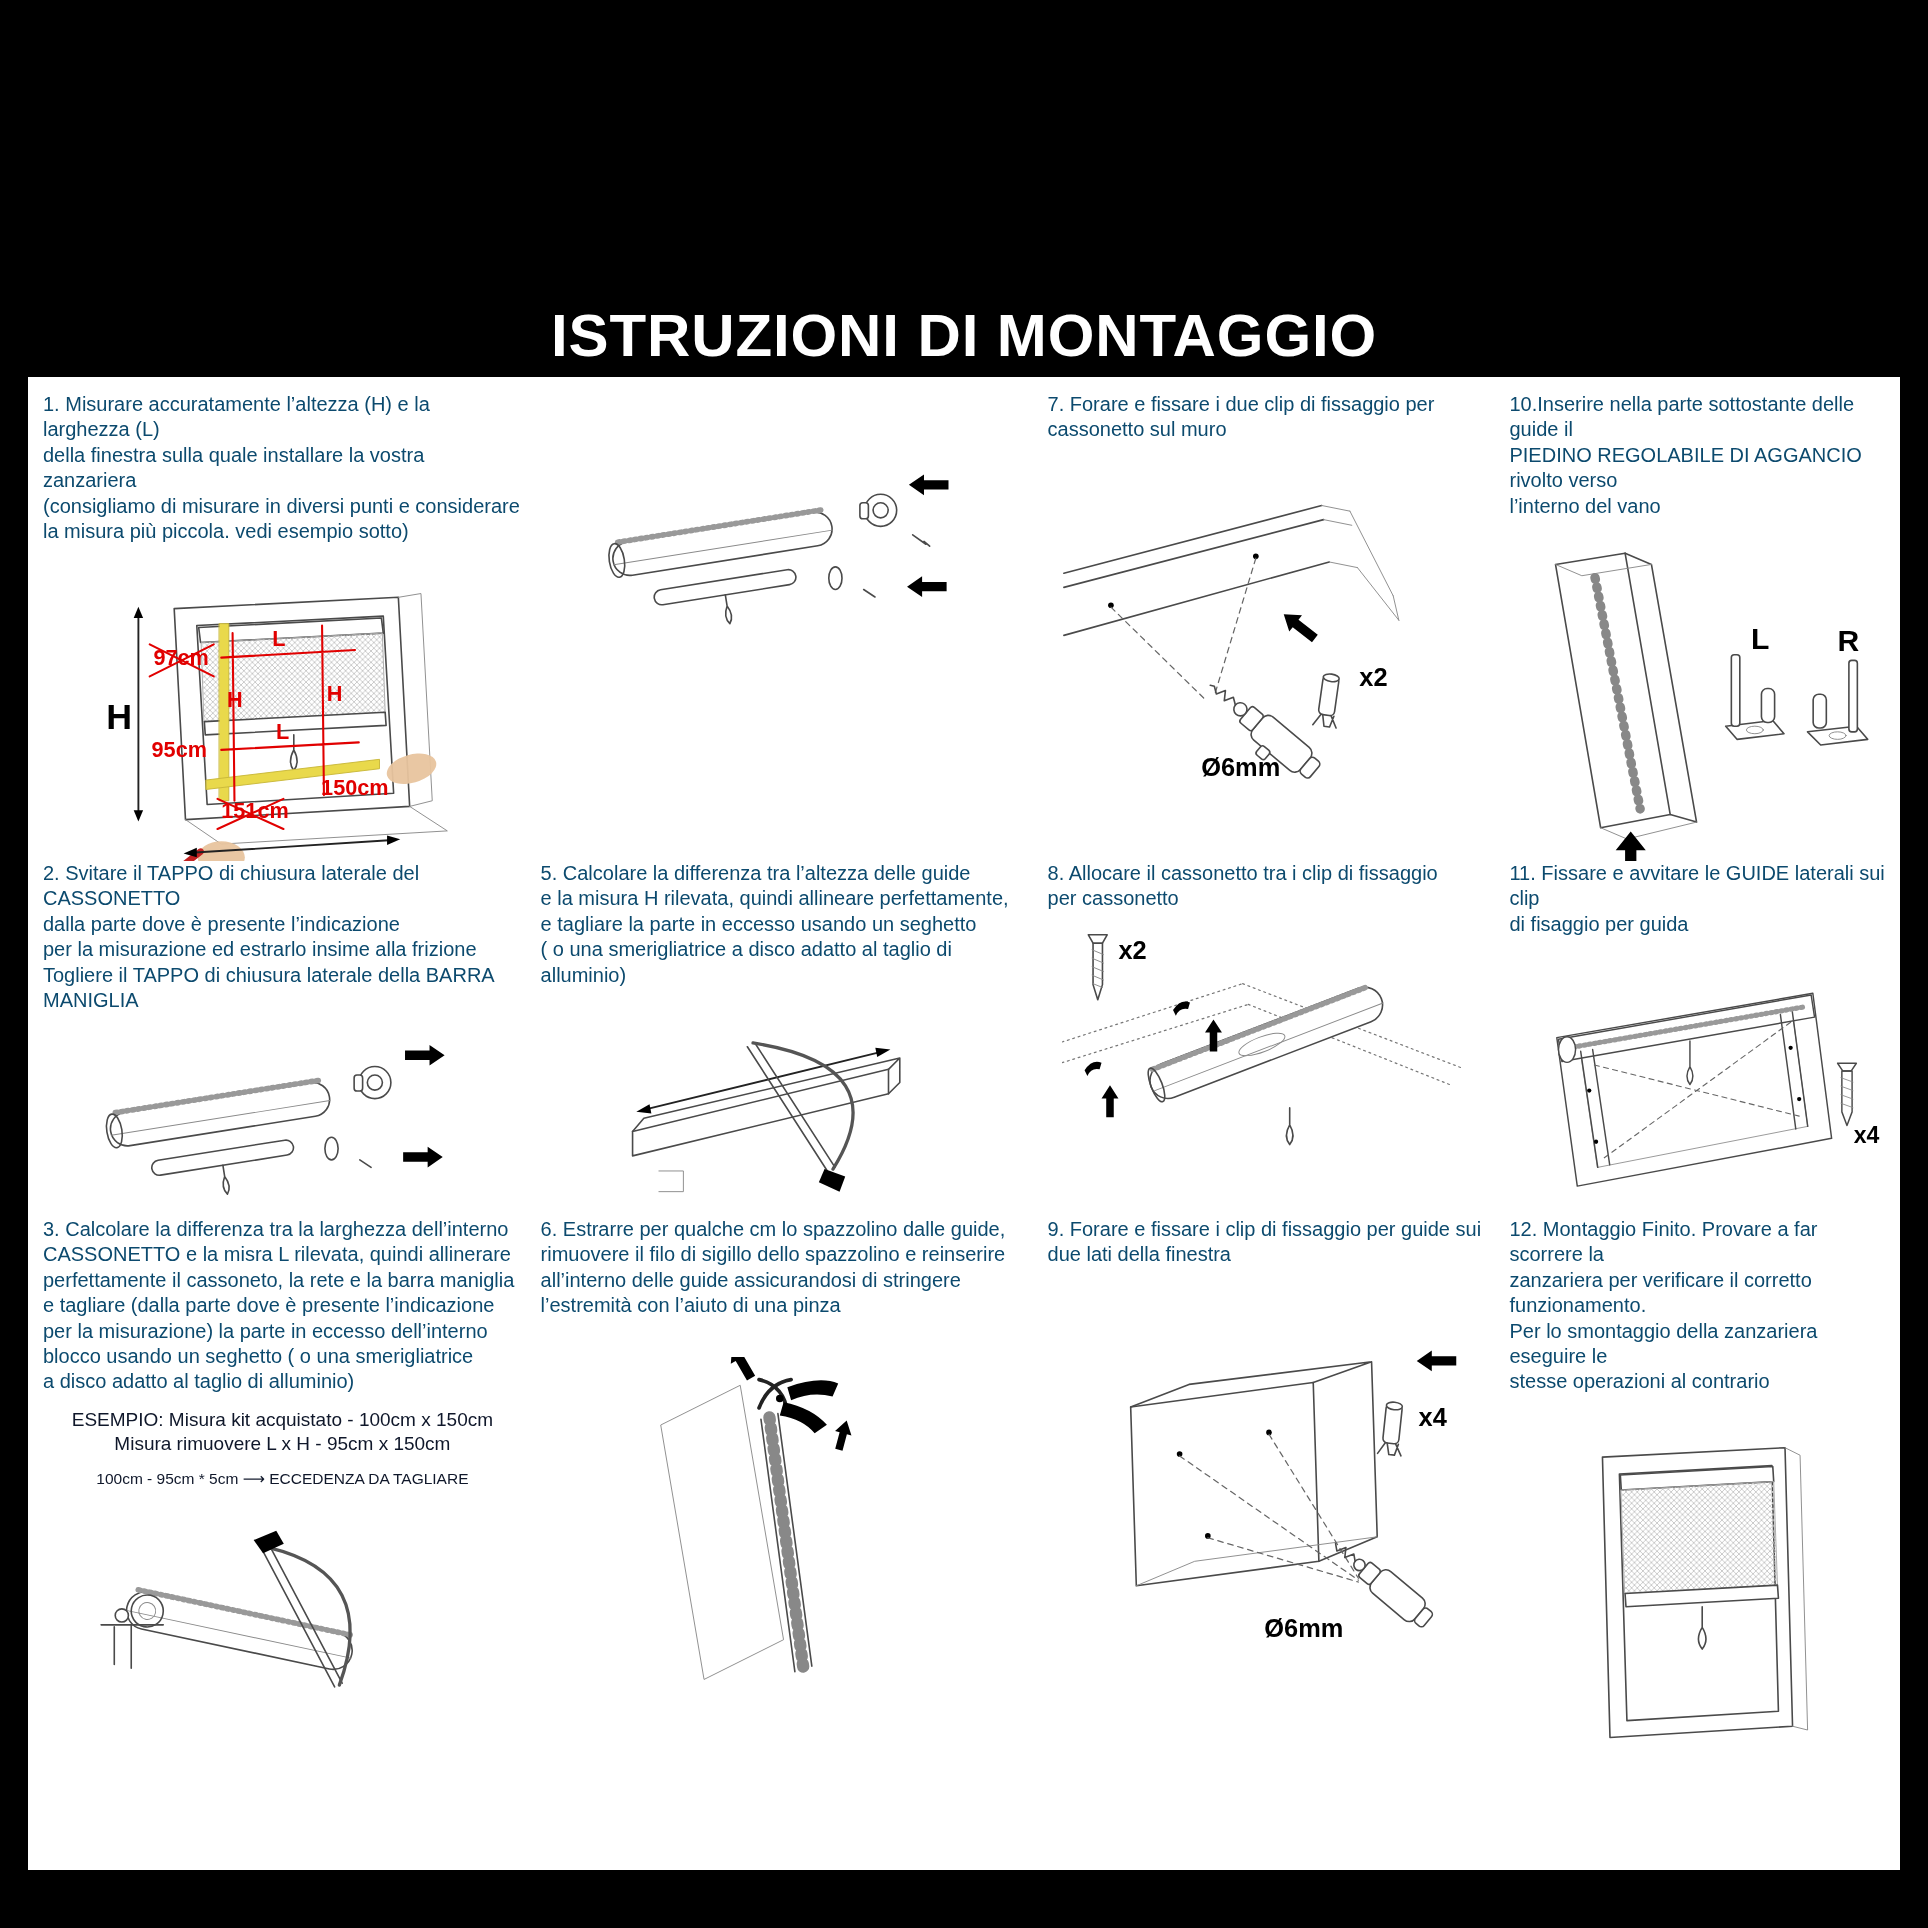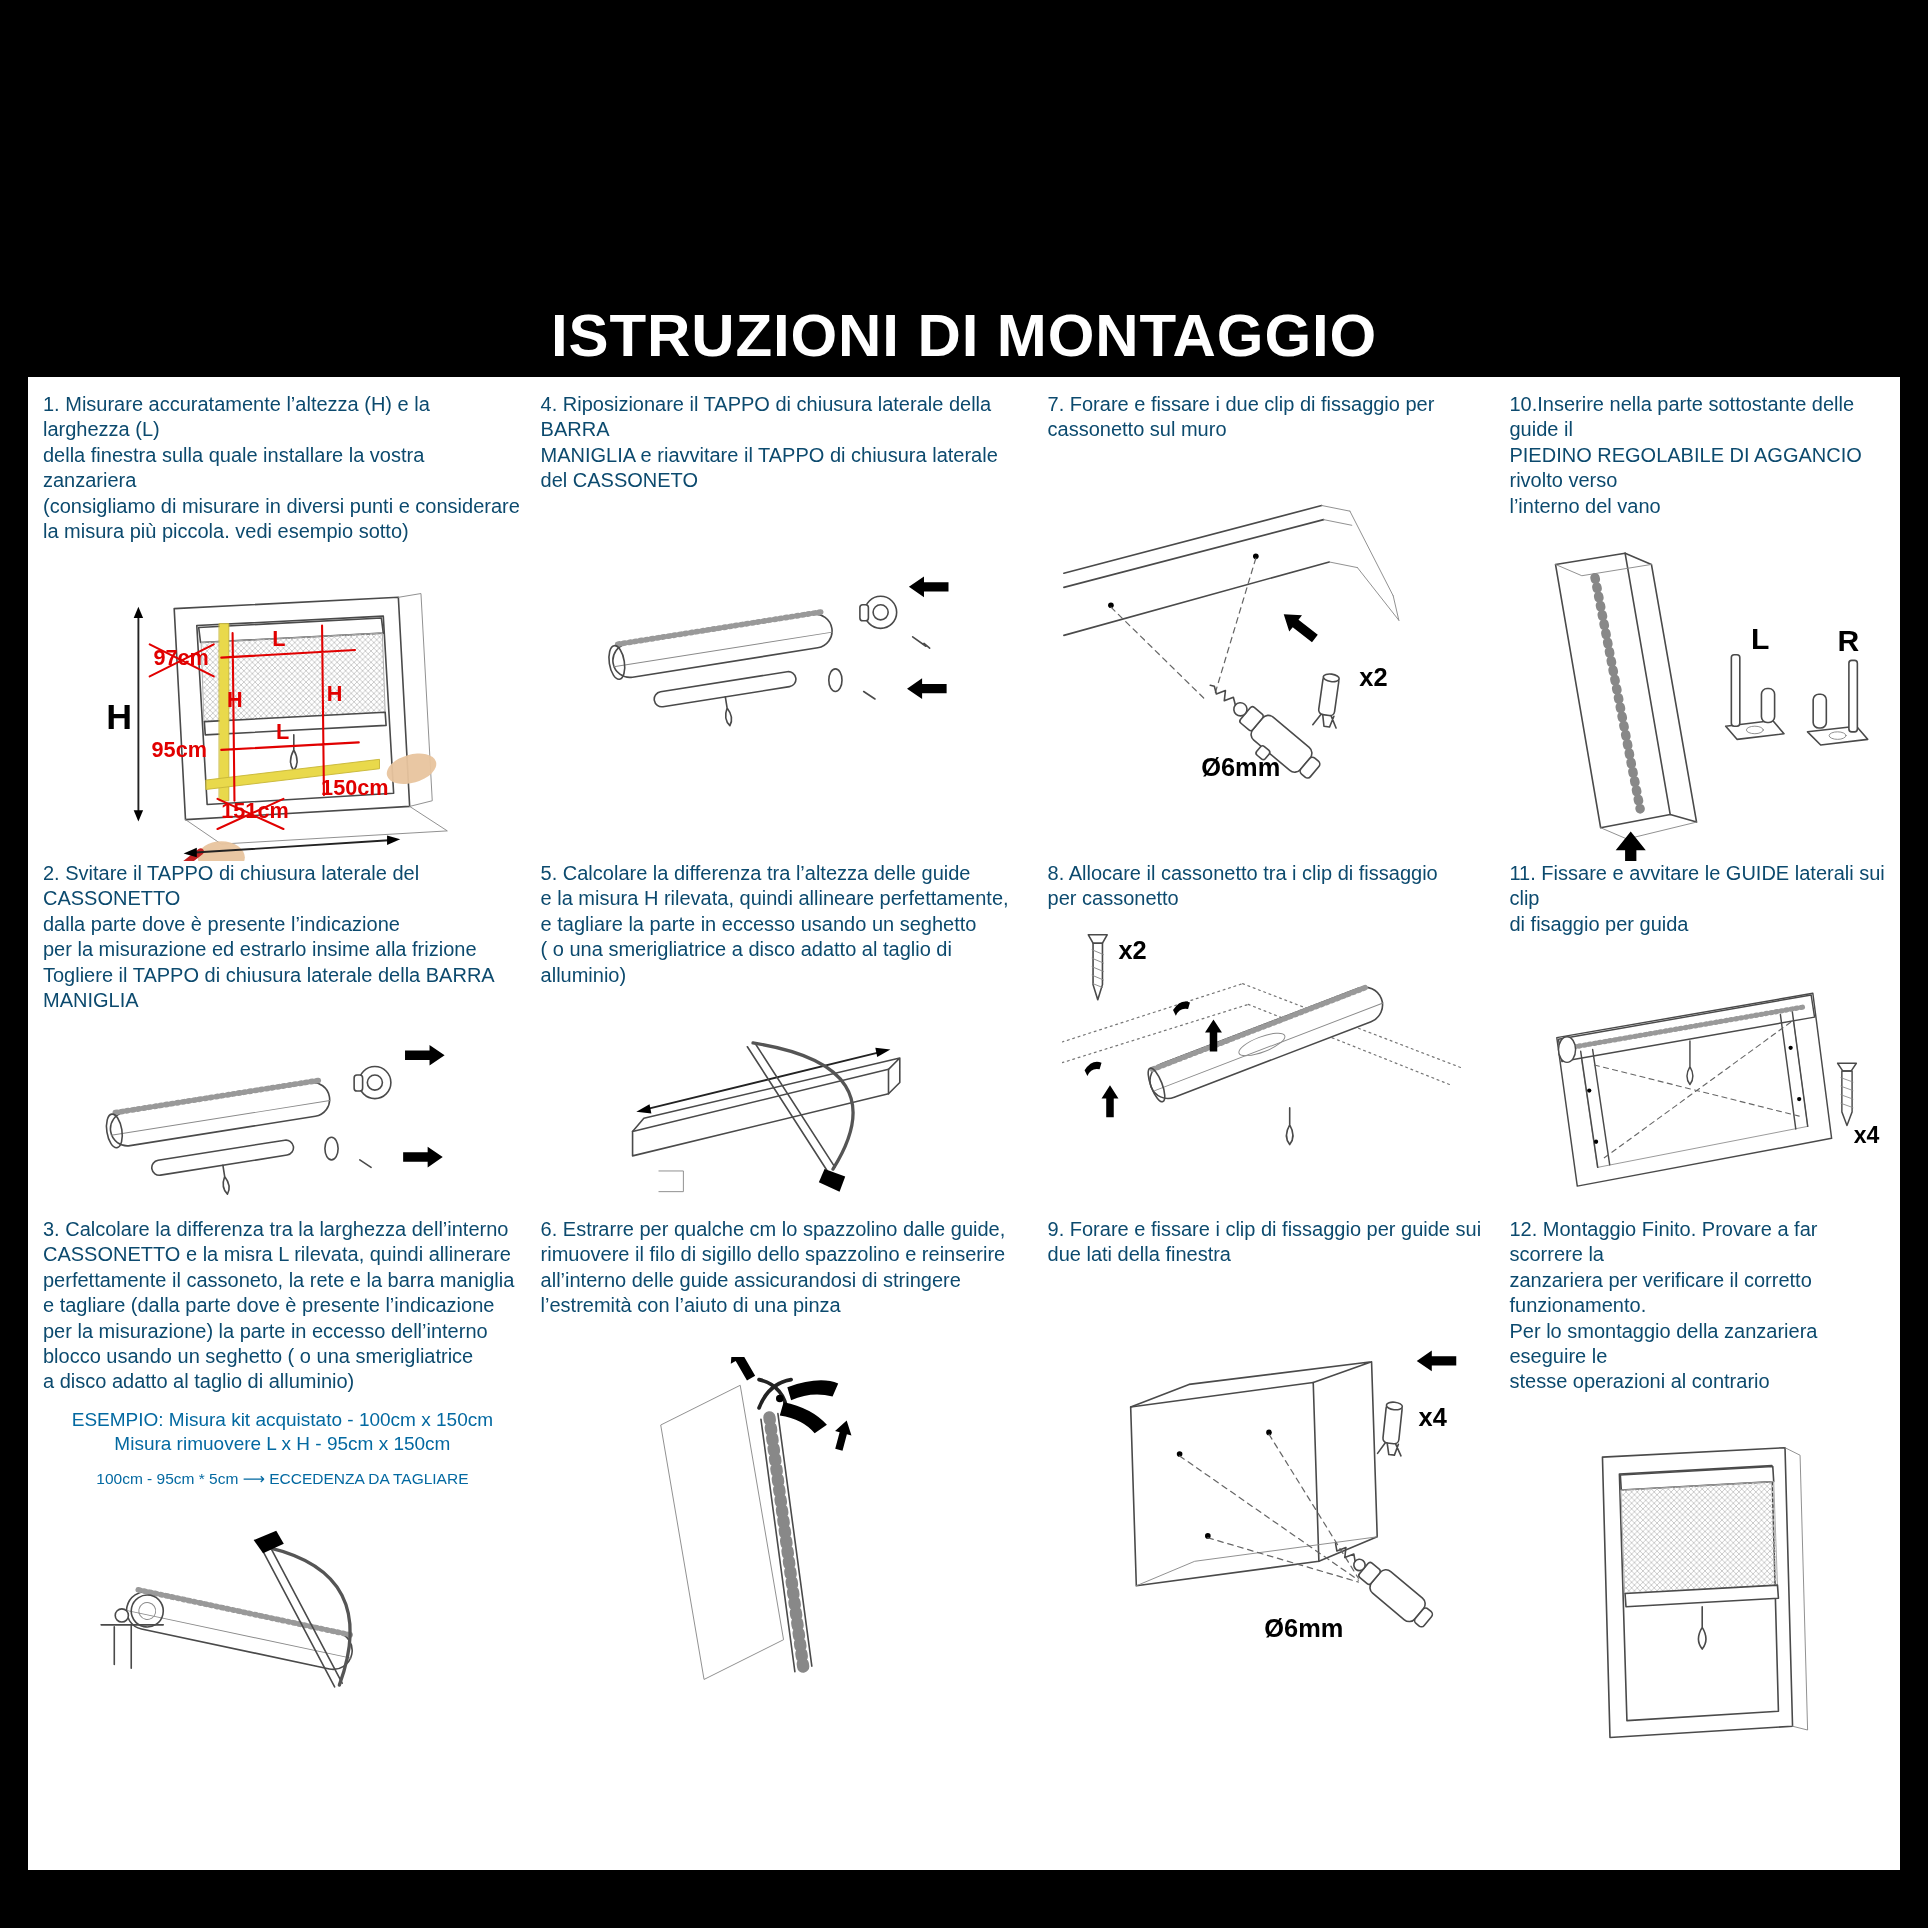--- a/index.html
+++ b/index.html
@@ -7,21 +7,21 @@
         font-family:"Liberation Sans",sans-serif;overflow:hidden;}
   .header{height:377px;display:flex;align-items:flex-end;justify-content:center;}
   .title{color:#fff;font-weight:bold;font-size:60px;letter-spacing:0.9px;padding-bottom:7.5px;}
   .content{margin:0 28px;background:#fff;height:1493px;box-sizing:border-box;
            padding:15px 5.6px 0 5.6px;display:grid;
            grid-template-columns:530fr 540fr 492fr 420fr;
            grid-template-rows:469px 356px auto;}
   .cell{padding:0 9.4px;box-sizing:border-box;overflow:hidden;}
   .step-text{font-size:20px;line-height:25.4px;color:#0c4a6e;white-space:pre-line;}
   .fig{display:flex;justify-content:center;}
-  .esempio{margin-top:13px;text-align:center;color:#0369a1;}
+  .esempio{margin-top:13px;text-align:center;color:#0f172a;}
   .esempio .e1,.esempio .e2{font-size:19px;line-height:24.5px;}
   .esempio .e3{font-size:15.5px;margin-top:13px;}
   svg{stroke-linecap:round;stroke-linejoin:round;}
   svg text{font-family:"Liberation Sans",sans-serif;}
   .ln{fill:none;stroke:#4a4a4a;stroke-width:1.7;}
   .lnf{fill:#fff;stroke:#4a4a4a;stroke-width:1.7;}
   .lt{fill:none;stroke:#8a8a8a;stroke-width:1;}
   .dsh{fill:none;stroke:#666;stroke-width:1.3;stroke-dasharray:6 5;}
   .dot2{fill:none;stroke:#777;stroke-width:1.3;stroke-dasharray:2 4;}
   .hatch{fill:none;stroke:#999;stroke-width:6;stroke-dasharray:2 4;}
@@ -97,23 +97,20 @@
             <text class="redt" x="256" y="240">150cm</text>
             <text class="redt" x="150" y="264">151cm</text>
             <path class="redl" d="M146 244 L216 276 M216 244 L146 276"></path>
           </g>
         </svg>
       </div>
 
     </div>
 
     <div class="cell">
-      <div class="step-text">4. Riposizionare il TAPPO di chiusura laterale della BARRA
-MANIGLIA e riavvitare il TAPPO di chiusura laterale
-del CASSONETO</div>
       <div class="fig" style="margin-top:56px">
         <svg width="377" height="217" viewBox="0 0 400 230">
           <g transform="rotate(-9 195 105)">
             <rect class="lnf" x="18" y="74" width="235" height="36" rx="18"></rect>
             <path class="hatch" d="M26 73 H246"></path>
             <path class="lt" d="M18 96 H253"></path>
             <ellipse class="ln" cx="22" cy="92" rx="8" ry="18"></ellipse>
             <rect class="lnf" x="55" y="130" width="152" height="16" rx="8"></rect>
             <path class="ln" d="M130 146 v12 M130 158 q-6 11 0 19 q6 -8 0 -19"></path>
           </g>

